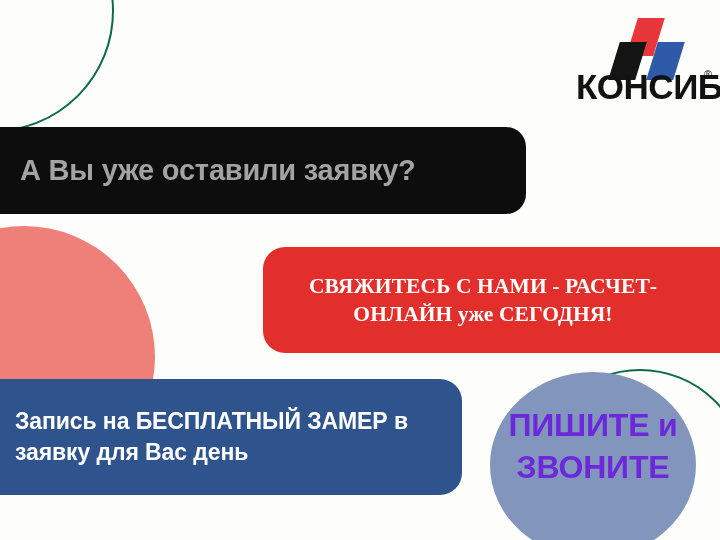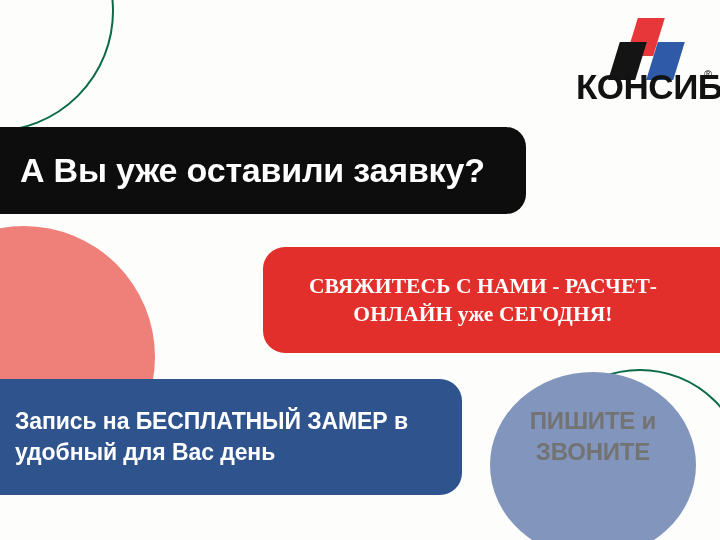--- a/index.html
+++ b/index.html
@@ -114,22 +114,22 @@
   .box-question {
     left: -40px;
     top: 127px;
     width: 566px;
     height: 87px;
     background: #0d0d0d;
     border-radius: 20px;
     padding-left: 60px;
   }
   .box-question .box-text {
-    color: #ffffff;
-    font-size: 34px;
+    color: #a3a3a3;
+    font-size: 29px;
     letter-spacing: -0.2px;
     line-height: 1.1;
   }
 
   .box-contact {
     left: 263px;
     top: 247px;
     width: 500px;
     height: 106px;
     background: #e32f2b;
@@ -163,23 +163,23 @@
     letter-spacing: -0.1px;
   }
 
   
   .cta-callus {
     position: absolute;
     left: 490px;
     top: 405px;
     width: 206px;
     text-align: center;
-    color: #737373;
+    color: #6d28d9;
     font-weight: bold;
-    font-size: 24px;
+    font-size: 32px;
     line-height: 1.3;
     white-space: pre-line;
     letter-spacing: -0.2px;
   }
 
   
   .watermark {
     position: absolute;
     left: 612px;
     top: 503px;
@@ -234,19 +234,19 @@
 
   <div class="box box-question">
     <div class="box-text">А Вы уже оставили заявку?</div>
   </div>
 
   <div class="box box-contact">
     <div class="box-text">СВЯЖИТЕСЬ С НАМИ - РАСЧЕТ-ОНЛАЙН уже СЕГОДНЯ!</div>
   </div>
 
   <div class="box box-booking">
-    <div class="box-text">Запись на БЕСПЛАТНЫЙ ЗАМЕР в удобный для Вас день</div>
+    <div class="box-text">Запись на БЕСПЛАТНЫЙ ЗАМЕР в заявку для Вас день</div>
   </div>
 
   <div class="cta-callus">ПИШИТЕ и ЗВОНИТЕ</div>
 
 
 </div>
 
 </body></html>

